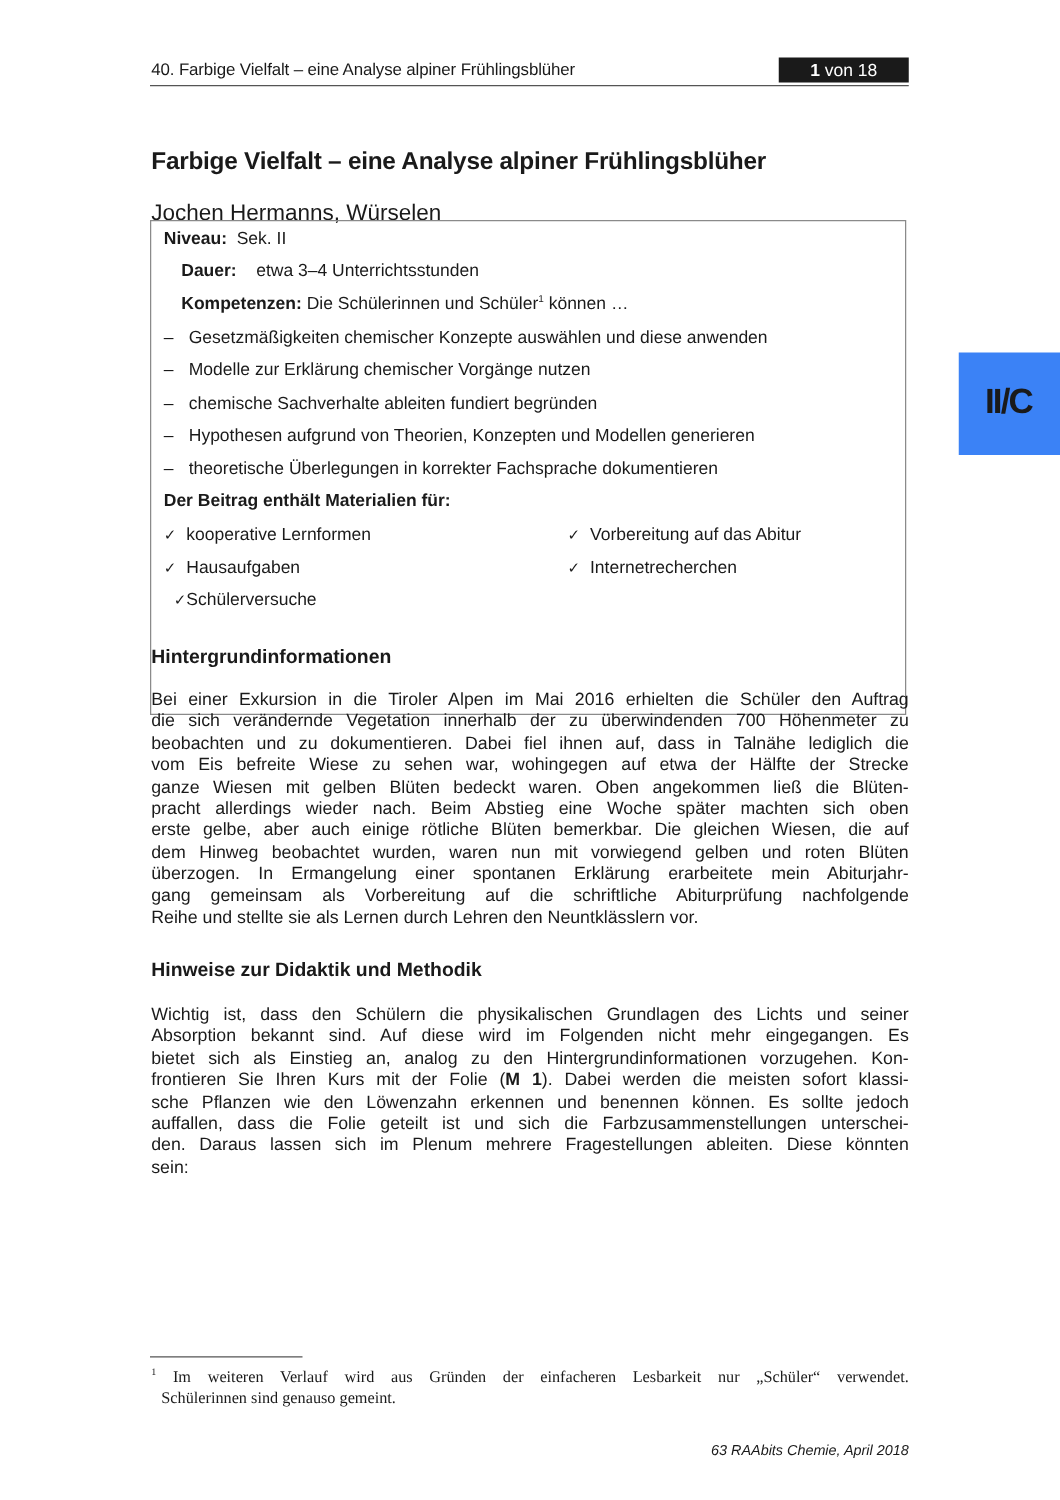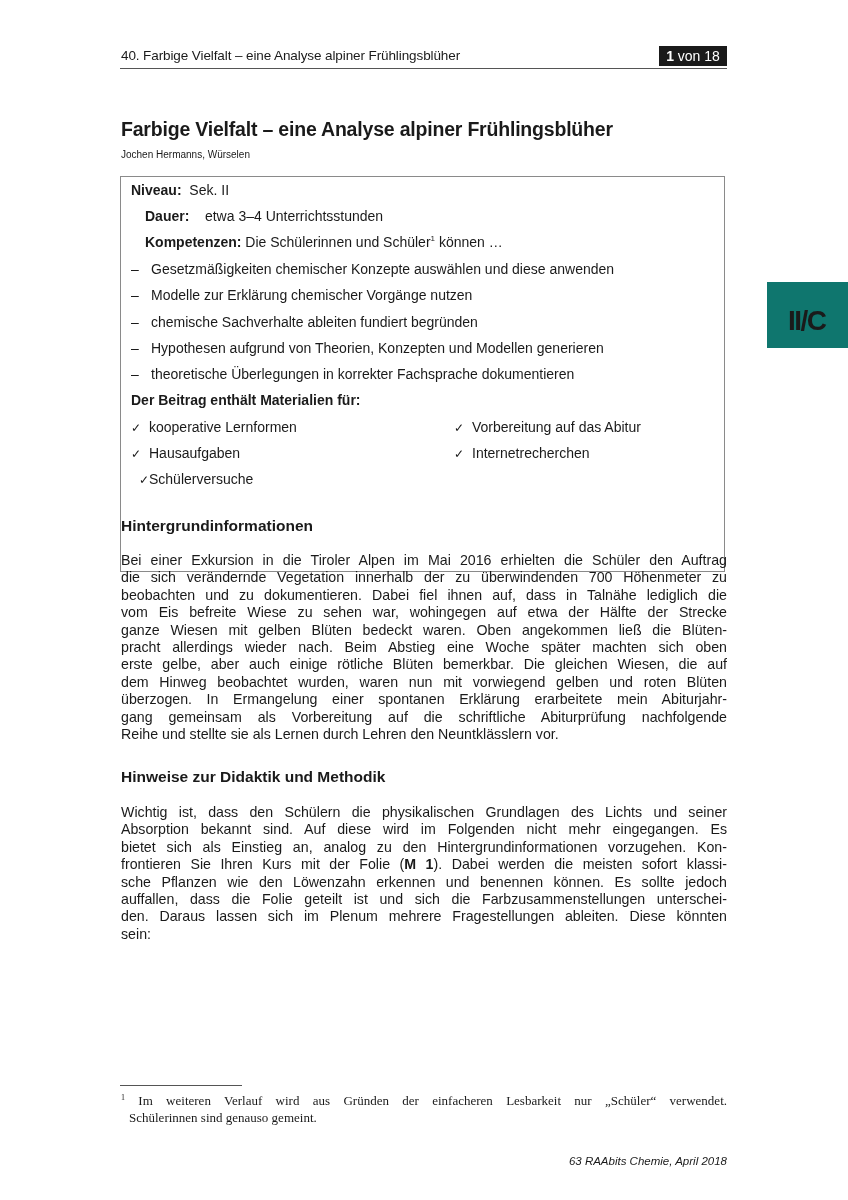--- a/index.html
+++ b/index.html
@@ -1,27 +1,27 @@
 <!DOCTYPE html>
 <html><head>
 <meta charset="utf-8">
 <style>
   html, body { margin: 0; padding: 0; background: #ffffff; }
   body { width: 848px; height: 1200px; position: relative; overflow: hidden;
          font-family: "Liberation Sans", sans-serif; color: #1a1a1a; }
   .header { position: absolute; left: 120px; top: 46px; width: 607px; height: 22px;
             border-bottom: 1px solid #555; }
   .header-title { position: absolute; left: 1px; top: 2px; font-size: 13.5px; letter-spacing: -0.1px; }
-  .page-badge { position: absolute; right: 0; top: 0; width: 68px; height: 20px; background: #1a1a1a;
+  .page-badge { position: absolute; right: 0; top: 0; width: 104px; height: 20px; background: #1a1a1a;
                 color: #fff; font-size: 14px; text-align: center; line-height: 20px; }
   .page-badge b { font-weight: bold; }
-  .side-tab { position: absolute; left: 767px; top: 282px; width: 81px; height: 66px; background: #0f766e; }
+  .side-tab { position: absolute; left: 767px; top: 282px; width: 81px; height: 82px; background: #3b82f6; }
   .side-tab span { position: absolute; left: 21px; top: 23px; font-size: 28px; font-weight: bold; letter-spacing: -1.5px; color: #1a1a1a; }
   .title { position: absolute; left: 121px; top: 118px; font-size: 19.5px; font-weight: bold; letter-spacing: -0.2px; }
-  .author { position: absolute; left: 121px; top: 149px; font-size: 10px; }
+  .author { position: absolute; left: 121px; top: 160px; font-size: 18px; }
   .infobox { position: absolute; left: 120px; top: 176px; width: 605px; height: 396px; border: 1.5px solid #8a8a8a; box-sizing: border-box; }
   .row { position: absolute; left: 10px; font-size: 14px; white-space: nowrap; }
   .row b { font-weight: bold; }
   .dash { display: inline-block; width: 20px; }
   .check { display: inline-block; width: 18px; font-size: 12px; }
   .h2 { position: absolute; left: 121px; font-size: 15.5px; font-weight: bold; }
   .para { position: absolute; left: 121px; width: 606px; font-size: 14.2px; line-height: 17.4px; text-align: justify; }
   .para .ln { display: block; text-align: justify; text-align-last: justify; height: 17.4px; white-space: nowrap; overflow: visible; }
   .para .ln.last { text-align-last: left; }
   .fn-rule { position: absolute; left: 120px; top: 1085px; width: 122px; border-top: 1px solid #555; }

